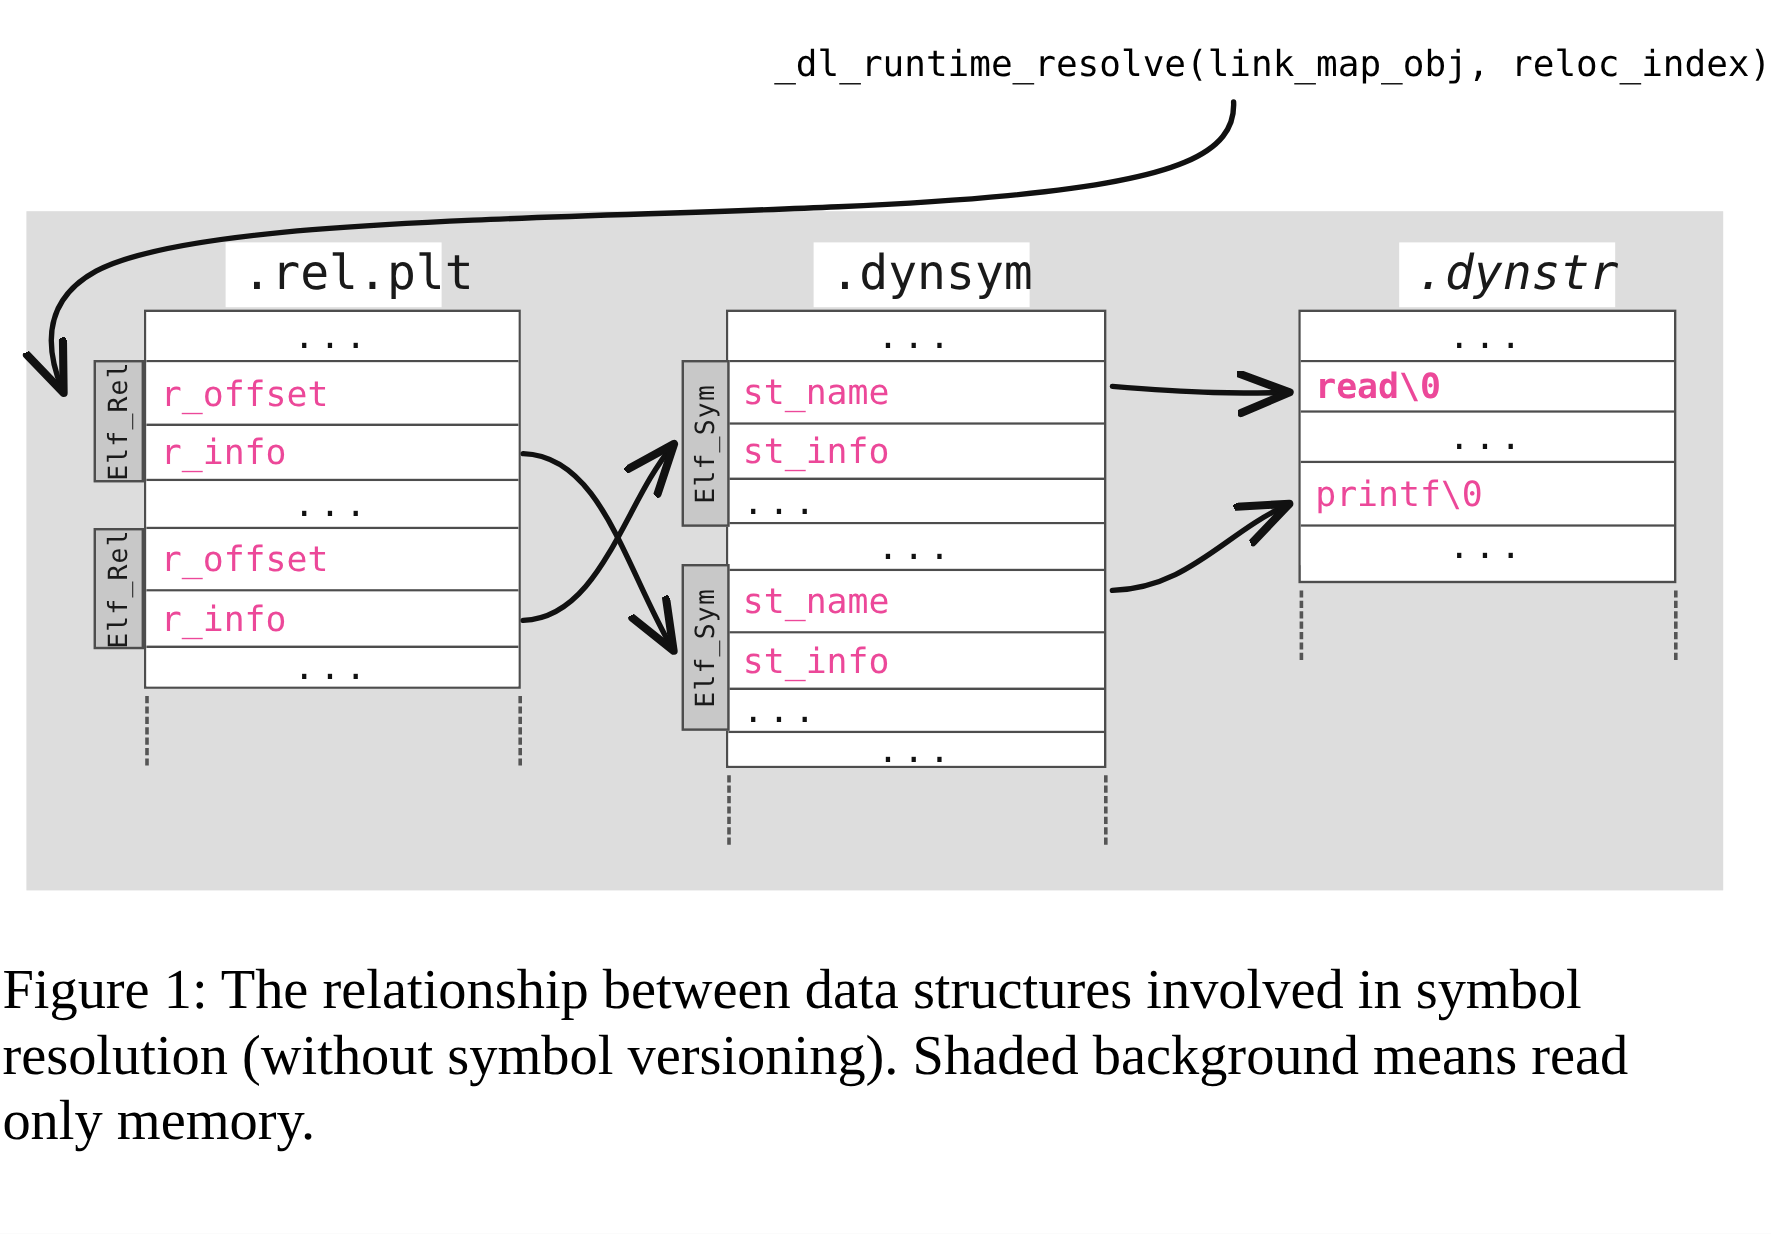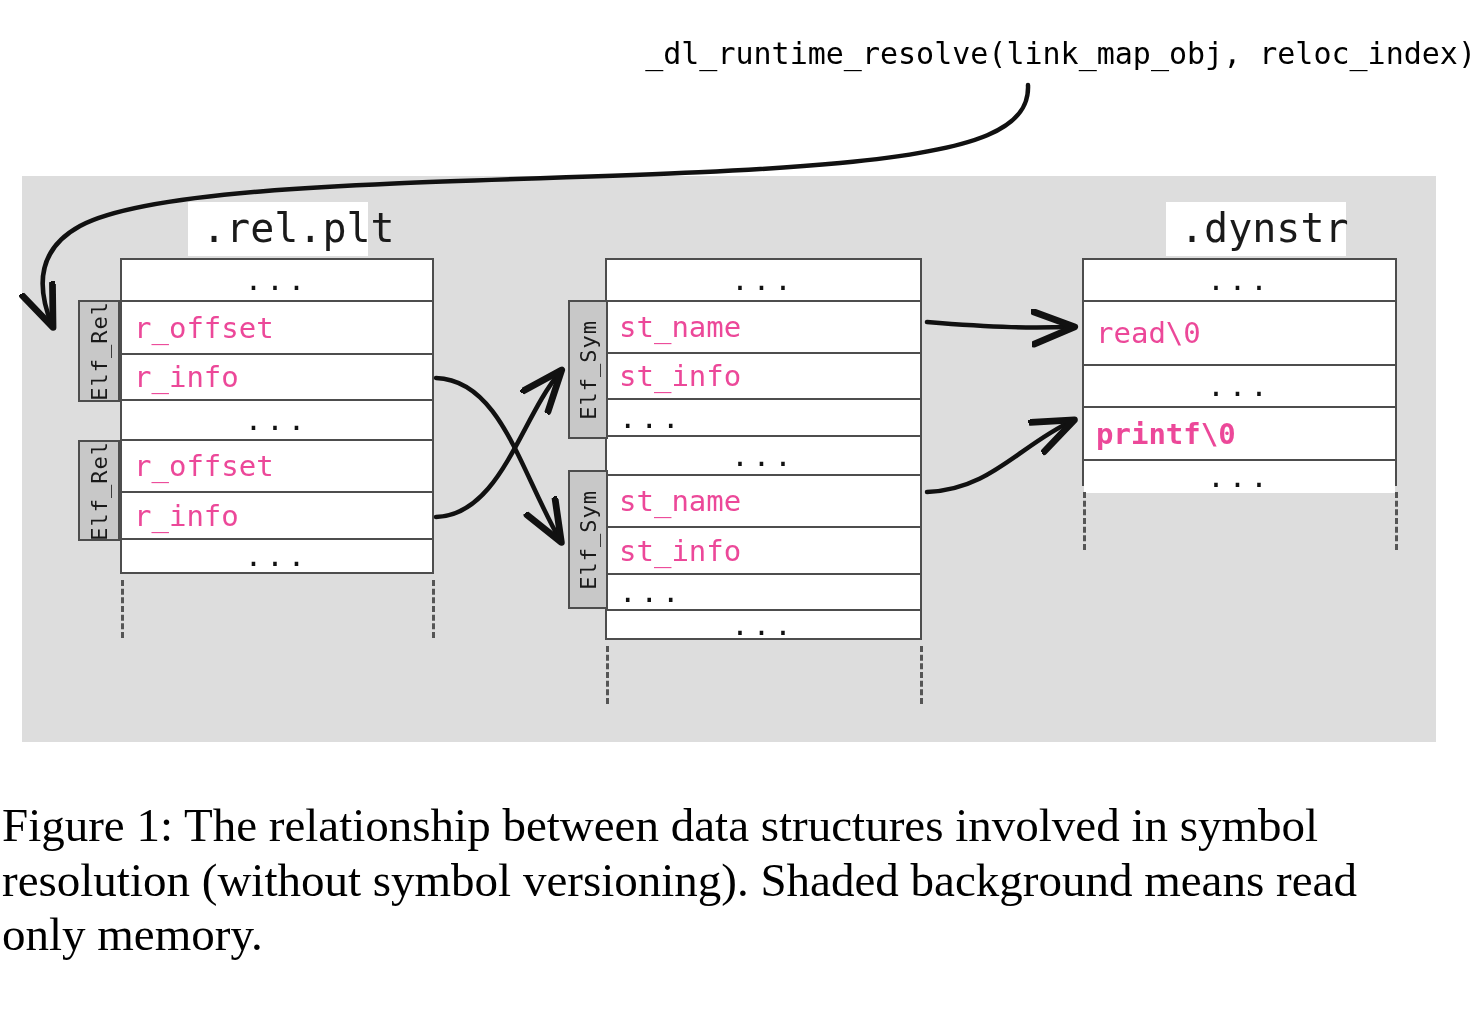--- a/index.html
+++ b/index.html
@@ -149,20 +149,21 @@
   <div class="struct-tag" style="left:78px; top:300px; width:42px; height:102px;">
     <span>Elf_Rel</span>
   </div>
   <div class="struct-tag" style="left:78px; top:440px; width:42px; height:101px;">
     <span>Elf_Rel</span>
   </div>
 
   <div class="rail" style="left:121px; top:580px; height:58px;"></div>
   <div class="rail" style="left:432px; top:580px; height:58px;"></div>
 
+  <div class="section-label" style="left:678px; top:202px; width:152px;">.dynsym</div>
 
   <div class="struct-table" id="dynsym-table" style="left:605px; top:258px; width:317px; height:382px;">
       <div class="trow center ell" style="height: 42px;">...</div>
       <div class="trow left" style="height: 52px;">st_name</div>
       <div class="trow left" style="height: 46px;">st_info</div>
       <div class="trow left ell" style="height: 37px;">...</div>
       <div class="trow center ell" style="height: 39px;">...</div>
       <div class="trow left" style="height: 52px;">st_name</div>
       <div class="trow left" style="height: 47px;">st_info</div>
       <div class="trow left ell" style="height: 36px;">...</div>
@@ -172,27 +173,27 @@
   <div class="struct-tag" style="left:568px; top:300px; width:40px; height:139px;">
     <span>Elf_Sym</span>
   </div>
   <div class="struct-tag" style="left:568px; top:470px; width:40px; height:139px;">
     <span>Elf_Sym</span>
   </div>
 
   <div class="rail" style="left:606px; top:646px; height:58px;"></div>
   <div class="rail" style="left:920px; top:646px; height:58px;"></div>
 
-  <div class="section-label" style="left:1166px; top:202px; width:152px;">.dynstr</div>
+  <div class="section-label" style="left:1166px; top:202px; width:152px;font-style:italic;">.dynstr</div>
 
   <div class="struct-table" id="dynstr-table" style="left:1082px; top:258px; width:315px; height:228px;">
       <div class="trow center ell" style="height: 42px;">...</div>
-      <div class="trow left" style="height: 64px;">read\0</div>
-      <div class="trow center ell" style="height: 42px;">...</div>
-      <div class="trow left" style="height: 53px; font-weight: bold;">printf\0</div>
+      <div class="trow left" style="height: 42px; font-weight: bold;">read\0</div>
+      <div class="trow center ell" style="height: 42px;">...</div>
+      <div class="trow left" style="height: 53px;">printf\0</div>
       <div class="trow center ell" style="height: 32px;">...</div>
     </div>
 
   <div class="rail" style="left:1083px; top:492px; height:58px;"></div>
   <div class="rail" style="left:1395px; top:492px; height:58px;"></div>
 
   <svg class="arrows" viewBox="0 0 1476 1028">
     <defs>
       <marker id="ah" markerWidth="11" markerHeight="11" refX="9" refY="4.2" orient="auto" markerUnits="strokeWidth">
         <path d="M0.5,0.6 L9.6,4.2 L0.5,7.8" fill="none" stroke="#111111" stroke-width="1.5" stroke-linecap="round" stroke-linejoin="round"></path>

